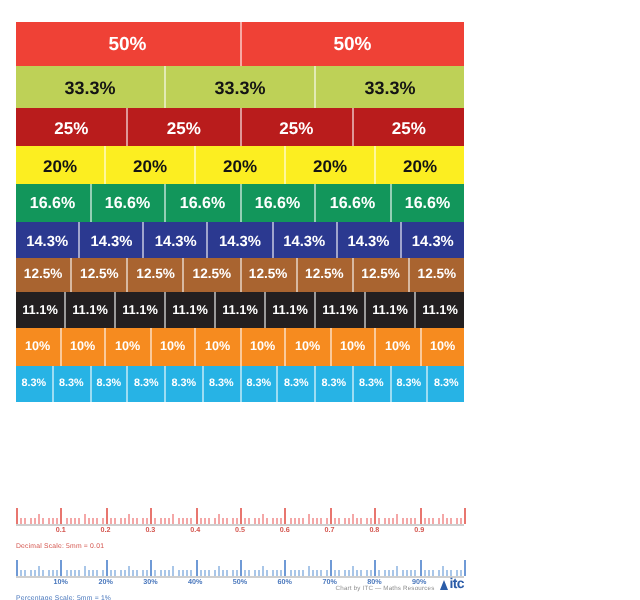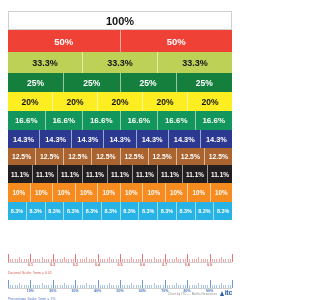--- a/index.html
+++ b/index.html
@@ -50,21 +50,21 @@
   }
   .band.whole .cell {
     color: #141414;
     font-weight: bold;
     font-size: 11px;
     border-right: none;
   }
 
   .band.b2  { height: 22px; background: #ef4136; }
   .band.b3  { height: 21px; background: #bed157; }
-  .band.b4  { height: 19px; background: #15803d; }
+  .band.b4  { height: 19px; background: #b91c1c; }
   .band.b5  { height: 19px; background: #fcee21; }
   .band.b6  { height: 19px; background: #12965b; }
   .band.b7  { height: 18px; background: #2b3990; }
   .band.b8  { height: 17px; background: #a96430; }
   .band.b9  { height: 18px; background: #231f20; }
   .band.b10 { height: 19px; background: #f68b1f; }
   .band.b11 { height: 18px; background: #27b3e5; }
 
   .band.b2 .cell,
   .band.b4 .cell,
@@ -172,23 +172,20 @@
     margin-right: 0.5px;
     vertical-align: -0.5px;
   }
 </style>
 </head>
 <body>
 
 <div id="sheet">
 
   <div id="chart">
-      <div class="band whole">
-        <div class="cell">100%</div>
-      </div>
       <div class="band b2">
         <div class="cell">50%</div>
         <div class="cell">50%</div>
       </div>
       <div class="band b3">
         <div class="cell">33.3%</div>
         <div class="cell">33.3%</div>
         <div class="cell">33.3%</div>
       </div>
       <div class="band b4">

